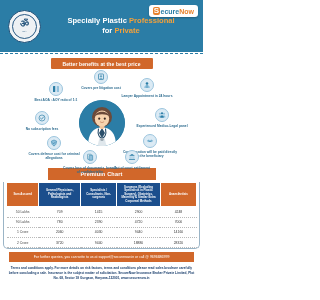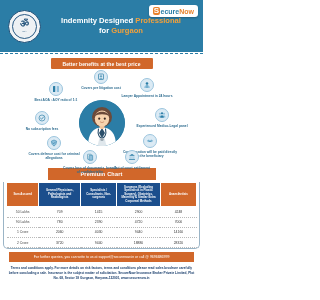--- a/index.html
+++ b/index.html
@@ -145,26 +145,26 @@
 
   <div class="logo-badge">
     <div class="logo-inner">
       <span class="logo-glyph">ॐ</span>
       <span class="logo-sub">IMA</span>
     </div>
   </div>
 
   <div class="header-title">
     <span class="ln">
-      <span>Indemnity Designed</span>
+      <span>Specially Plastic</span>
       <span class="hl">Professional</span>
     </span>
     <span class="ln">
       <span>for</span>
-      <span class="hl">Gurgaon</span>
+      <span class="hl">Private</span>
     </span>
   </div>
 
   <div class="brand-box">
     <span class="brand-s">S</span>
     <span class="brand-secure">ecure</span>
     <span class="brand-now">Now</span>
   </div>
 </div>
 

